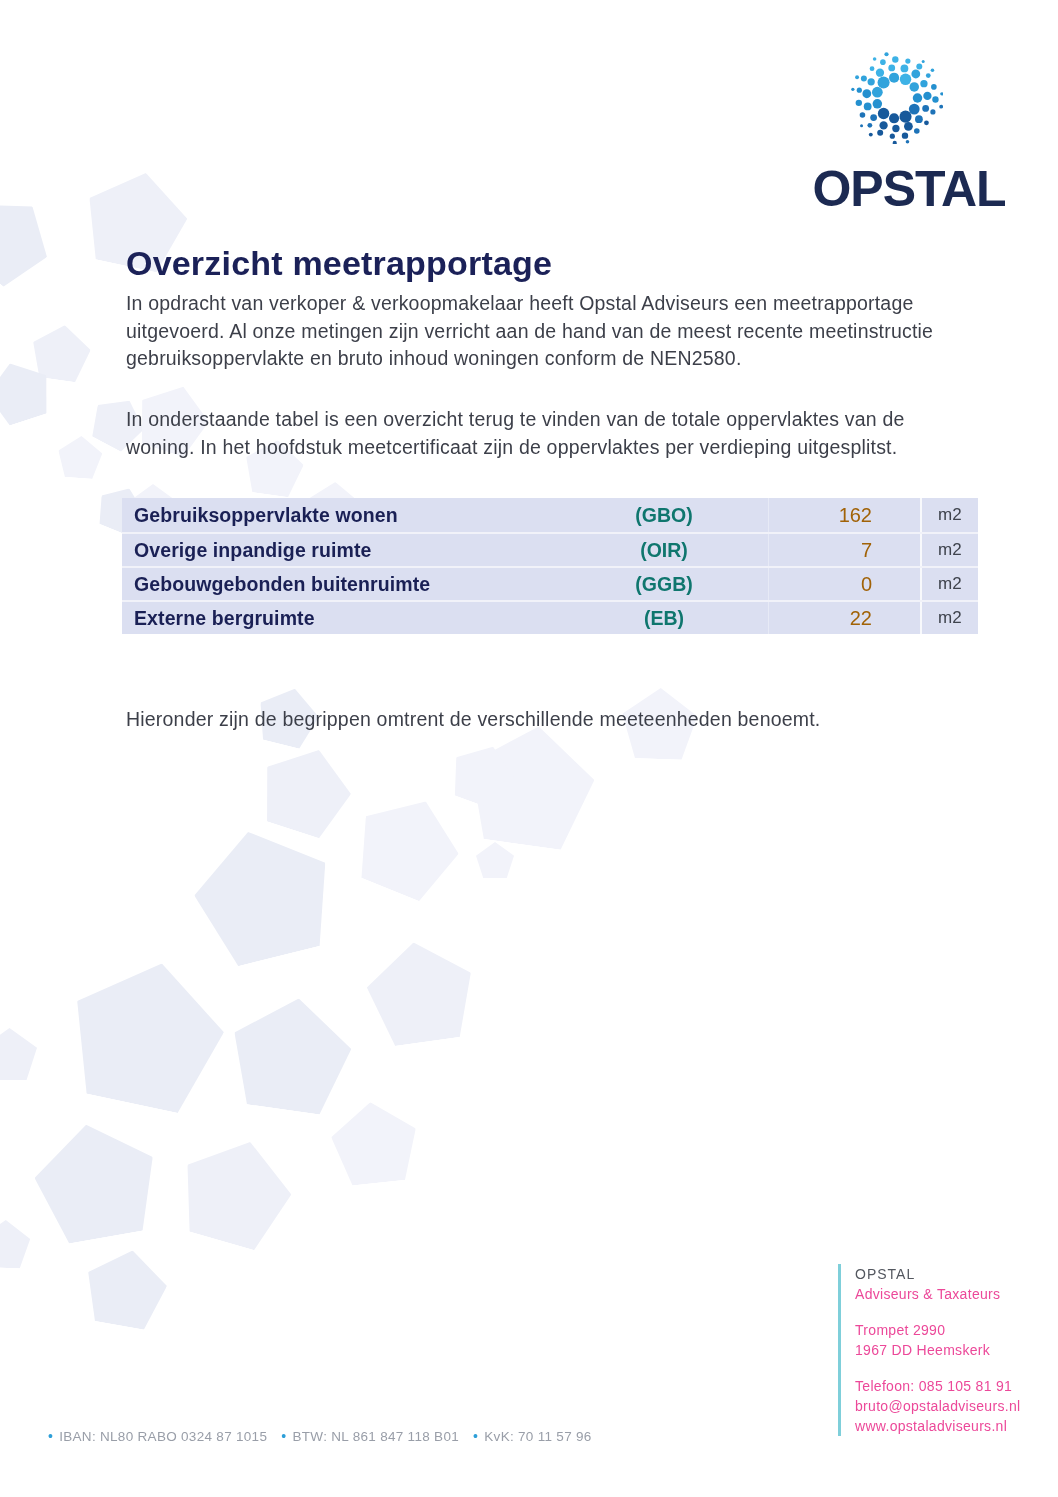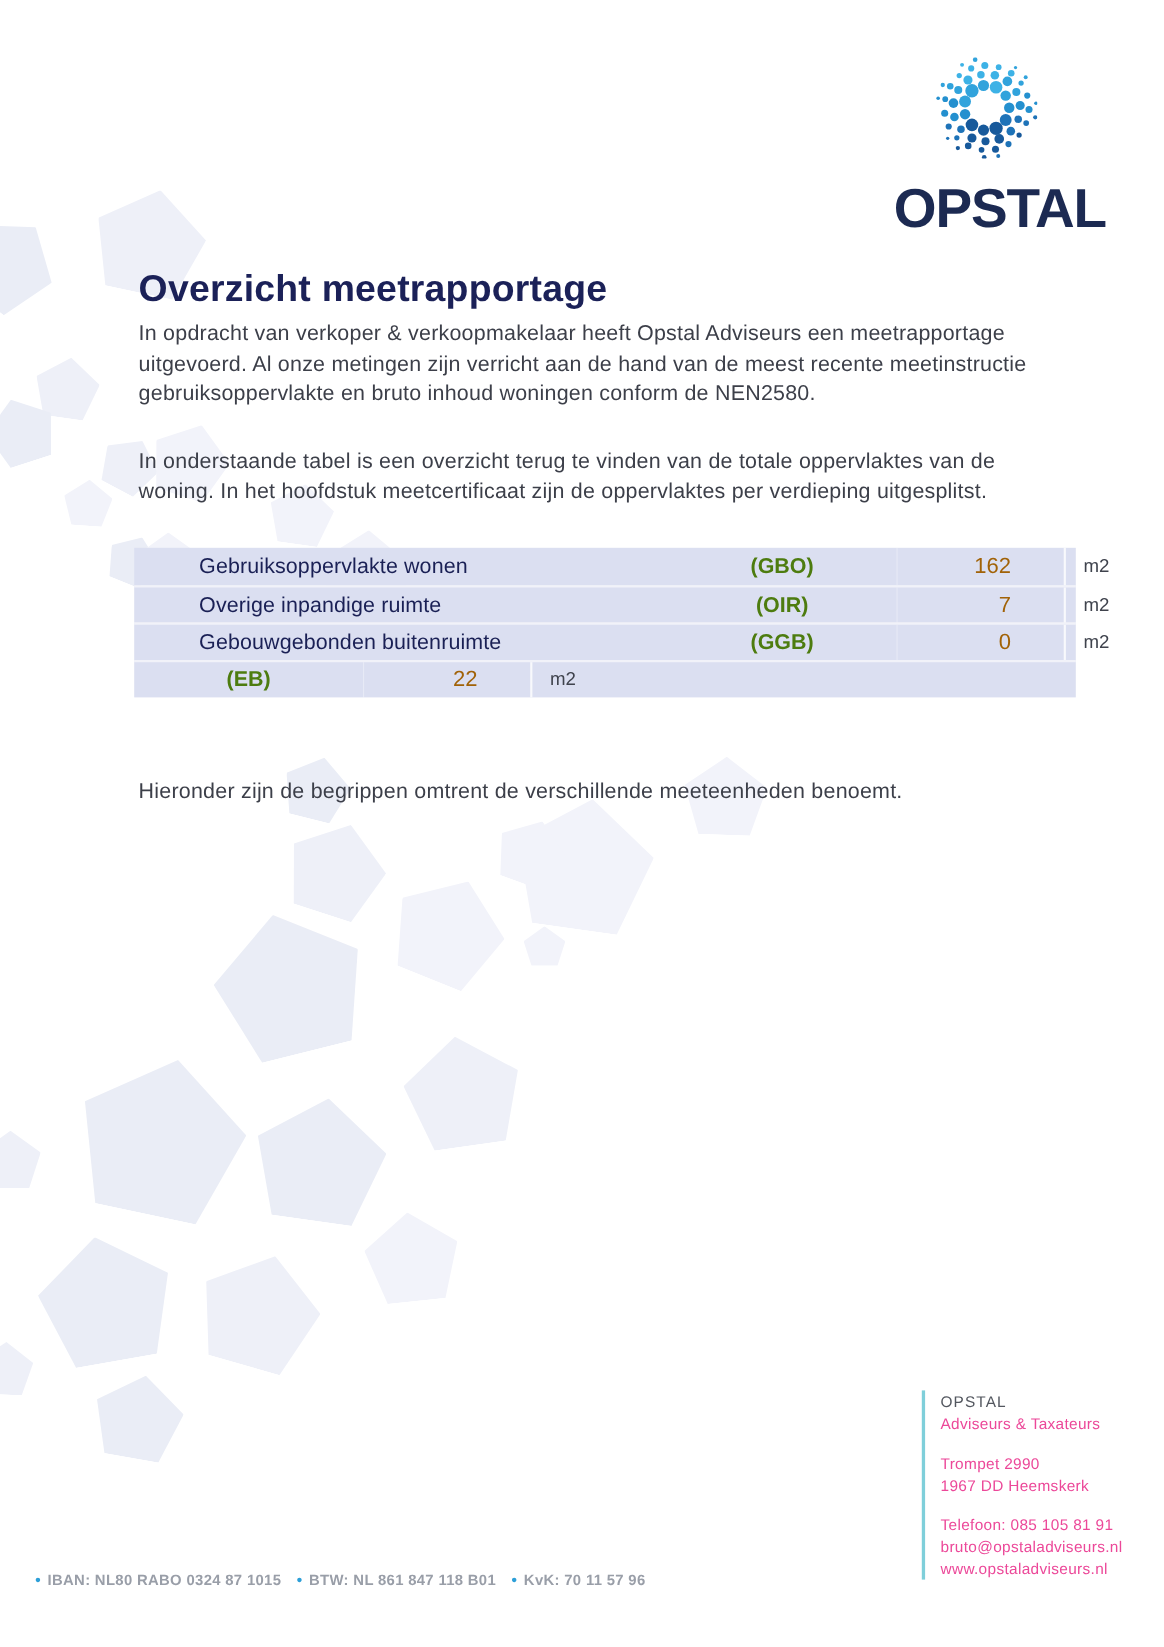--- a/index.html
+++ b/index.html
@@ -40,27 +40,26 @@
 
   
   .meas-table{left:122px;top:498px;width:856px;}
   .mrow{
     display:flex;align-items:center;height:34px;
     background:#dbdff1;
   }
   .mrow + .mrow{border-top:2px solid rgba(255,255,255,.6);box-sizing:border-box;}
   .c-label{
     flex:0 0 438px;padding-left:12px;box-sizing:border-box;
-    font-size:19.5px;font-weight:normal;color:#1a2055;letter-spacing:.1px;
+    font-size:19.5px;font-weight:bold;color:#1a2055;letter-spacing:.1px;
     white-space:nowrap;
-    margin-left:47px;
   }
   .c-code{
     flex:0 0 208px;text-align:center;
-    font-size:19.5px;font-weight:bold;color:#4d7c0f;
+    font-size:19.5px;font-weight:bold;color:#0f766e;
   }
   .c-value{
     flex:0 0 152px;text-align:right;padding-right:48px;box-sizing:border-box;
     border-left:1px solid rgba(255,255,255,.35);
     align-self:stretch;display:flex;align-items:center;justify-content:flex-end;
     font-size:20px;color:#a16207;
   }
   .c-unit{
     flex:1;padding-left:16px;box-sizing:border-box;
     border-left:2px solid rgba(255,255,255,.8);
@@ -73,24 +72,23 @@
     left:838px;top:1264px;width:200px;
     border-left:3px solid #7fcfda;
     padding-left:14px;box-sizing:border-box;
   }
   .f-line{font-size:14px;line-height:20px;color:#ec4899;letter-spacing:.3px;}
   .f-name{color:#53575f;letter-spacing:1px;}
   .f-gap{height:16px;}
 
   
   .legal{
-    left:32px;top:1428px;width:700px;
+    left:48px;top:1428px;width:700px;
     font-size:13.5px;color:#999ea8;letter-spacing:.3px;
     white-space:nowrap;
-    font-weight:bold;
   }
   .legal .dot{color:#2d9fd8;font-size:14px;margin-right:6px;}
   .legal .seg{margin-right:10px;}
 </style>
 </head>
 <body>
 
 <div id="decor">
     <div class="pent" style="left: 86px; top: 172px; width: 100px; height: 95px; background: rgb(238, 240, 248); transform: rotate(12deg);"></div>
     <div class="pent" style="left: -35px; top: 198px; width: 85px; height: 81px; background: rgb(234, 237, 246); transform: rotate(38deg);"></div>
@@ -203,20 +201,21 @@
     <div class="c-value">7</div>
     <div class="c-unit">m2</div>
   </div>
   <div class="mrow">
     <div class="c-label">Gebouwgebonden buitenruimte</div>
     <div class="c-code">(GGB)</div>
     <div class="c-value">0</div>
     <div class="c-unit">m2</div>
   </div>
   <div class="mrow">
+    <div class="c-label">Externe bergruimte</div>
     <div class="c-code">(EB)</div>
     <div class="c-value">22</div>
     <div class="c-unit">m2</div>
   </div>
 </div>
 
 <p class="layer para note" style="margin:0">Hieronder zijn de begrippen omtrent de verschillende meeteenheden benoemt.</p>
 
 <div class="layer footer-block">
   <div class="f-line f-name">OPSTAL</div>

